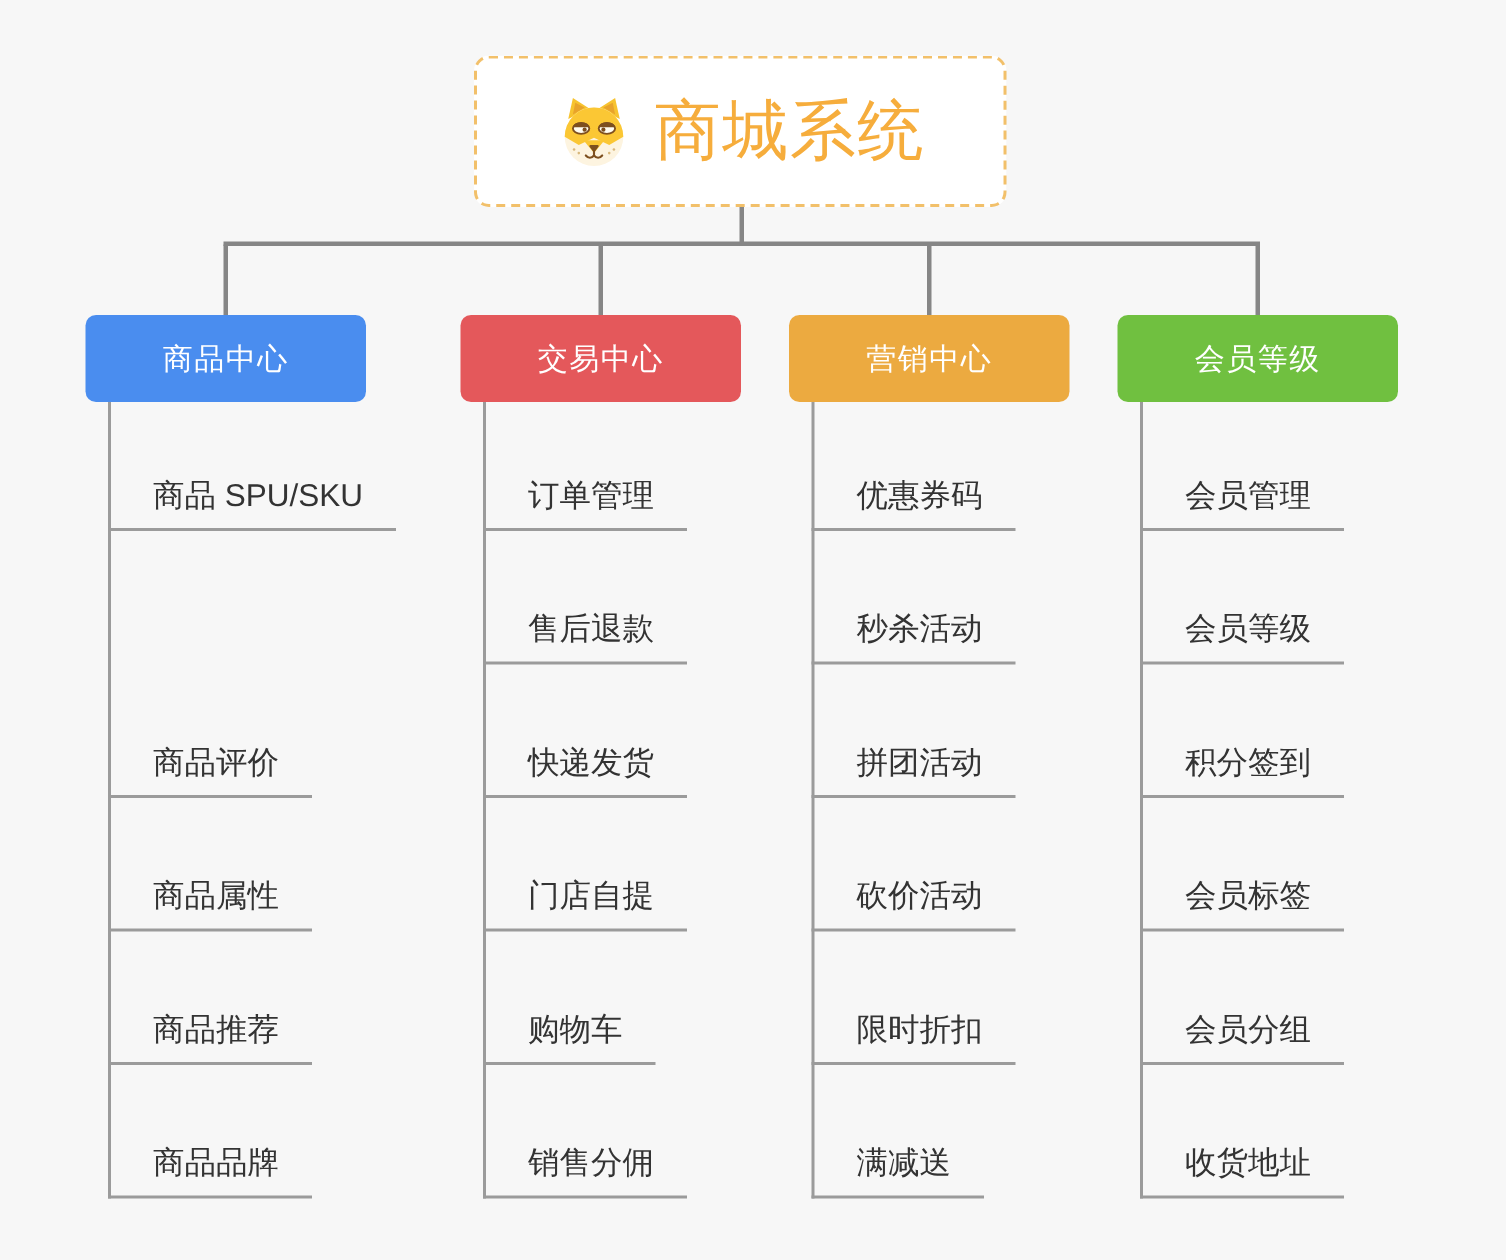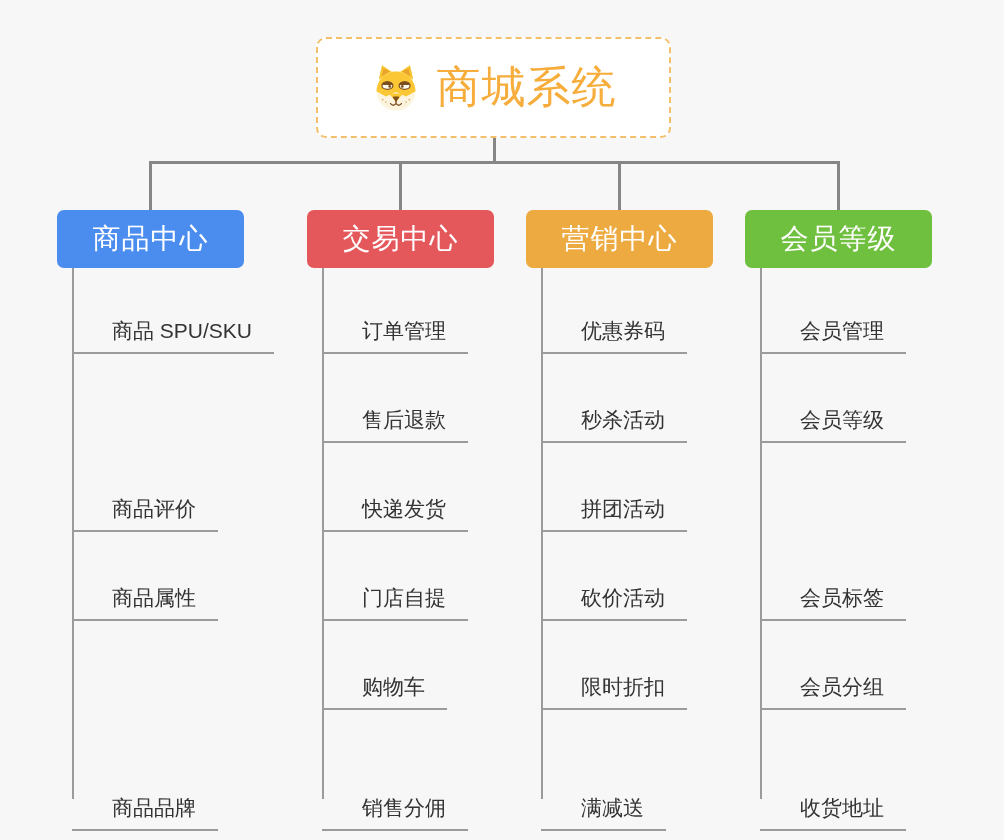--- a/index.html
+++ b/index.html
@@ -24,30 +24,30 @@
   .drop{position:absolute;left:92px;top:-47px;width:3px;height:47px;background:#868686;}
   
   .branch{position:absolute;top:210px;width:250px;height:610px;}
   .branch-1{left:57px;}
   .branch-2{left:307px;}
   .branch-3{left:526px;text-align:right;}
   .branch-4{left:745px;}
   .branch-box{
     width:187px;height:58px;border-radius:7px;
     display:flex;align-items:center;justify-content:center;
-    color:#ffffff;font-size:28px;letter-spacing:1px;white-space:nowrap;
+    color:#ffffff;font-size:20px;letter-spacing:1px;white-space:nowrap;
   }
   .vline{position:absolute;left:15px;top:58px;width:2px;height:531px;background:#9b9b9b;}
   .leaf{
     position:absolute;left:15px;
-    padding:0 22px 8px 40px;
+    padding:0 22px 8px 30px;
     font-size:21px;line-height:26px;color:#333333;
     border-bottom:2px solid #9b9b9b;white-space:nowrap;
   }
-  .r0{top:108px}.r1{top:197px}.r2{top:286px}.r3{top:375px}.r4{top:464px}.r5{top:585px}
+  .r0{top:108px}.r1{top:197px}.r2{top:286px}.r3{top:375px}.r4{top:464px}.r5{top:553px}
 </style>
 </head>
 <body>
 
 <div class="root-box">
   <span class="doge">
     <svg viewBox="0 0 64 66" width="50" height="54">
       <polygon points="10,22 14,4 28,13" fill="#f7c32f"></polygon>
       <polygon points="54,22 50,4 36,13" fill="#f7c32f"></polygon>
       <polygon points="14,18 16,8 24,12" fill="#e8a32b"></polygon>
@@ -77,20 +77,21 @@
 
 <div class="branch branch-1">
   <div class="drop"></div>
   <div class="branch-box" style="background-color: rgb(74, 141, 239);">
     <span>商品中心</span>
   </div>
   <div class="vline"></div>
   <div class="leaf r0">商品 SPU/SKU</div>
   <div class="leaf r3">商品属性</div>
   <div class="leaf r2">商品评价</div>
+  <div class="leaf r4">商品推荐</div>
   <div class="leaf r5">商品品牌</div>
 </div>
 
 <div class="branch branch-2">
   <div class="drop"></div>
   <div class="branch-box" style="background-color: rgb(228, 88, 91); align-items: center;">
     <span>交易中心</span>
   </div>
   <div class="vline"></div>
   <div class="leaf r1">售后退款</div>
@@ -116,16 +117,17 @@
 </div>
 
 <div class="branch branch-4">
   <div class="drop"></div>
   <div class="branch-box" style="background-color: rgb(112, 192, 64);">
     <span>会员等级</span>
   </div>
   <div class="vline"></div>
   <div class="leaf r0">会员管理</div>
   <div class="leaf r1">会员等级</div>
+  <div class="leaf r2">积分签到</div>
   <div class="leaf r3">会员标签</div>
   <div class="leaf r4">会员分组</div>
   <div class="leaf r5">收货地址</div>
 </div>
 
 </body></html>

